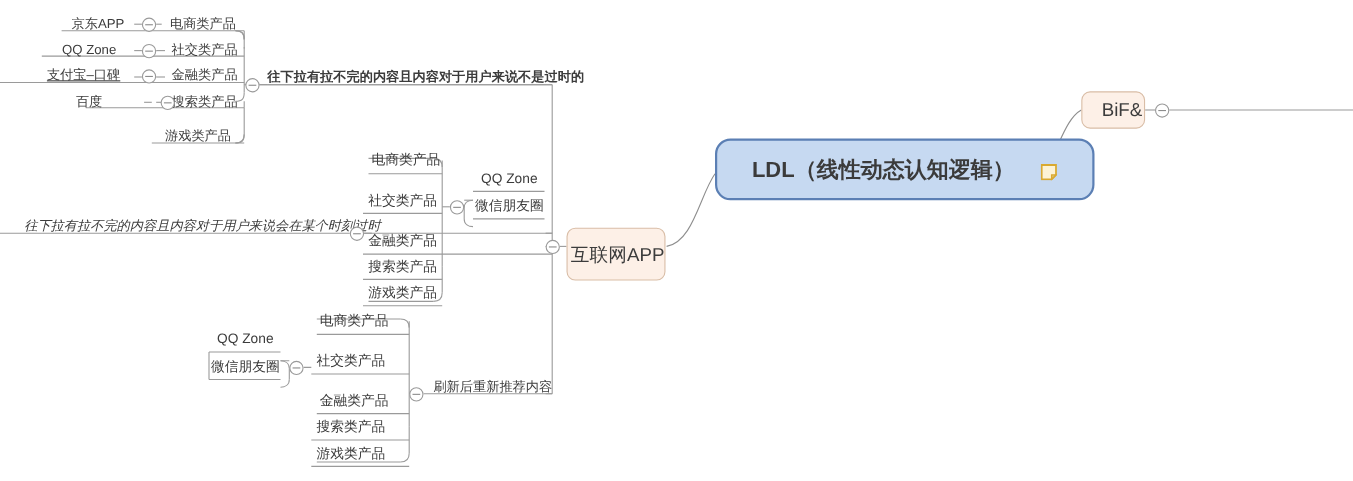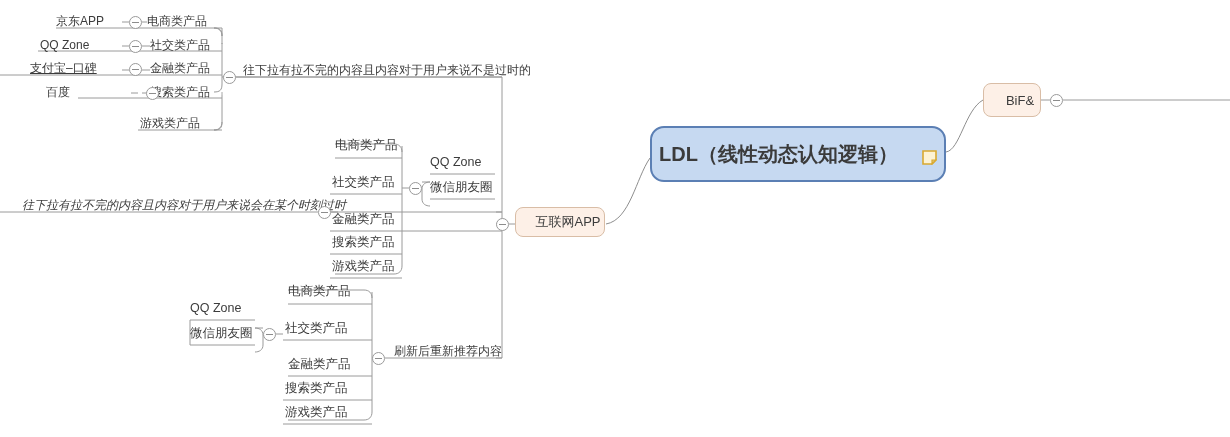--- a/index.html
+++ b/index.html
@@ -25,40 +25,41 @@
     height: 437px;
     pointer-events: none;
   }
   
   .topic {
     position: absolute;
     font-size: 12px;
     color: #3c3c3c;
     white-space: nowrap;
     line-height: 14px;
+    text-align: center;
     padding-bottom: 3px;
     box-sizing: border-box;
   }
   .topic.mid {
     font-size: 12.5px;
   }
   
   .boxnode {
     position: absolute;
     box-sizing: border-box;
     border-radius: 8px;
     display: flex;
     align-items: center;
     justify-content: center;
     white-space: nowrap;
   }
   .boxnode.cream {
     background: #fdf0e7;
     border: 1px solid #d9bda6;
-    font-size: 13px;
+    font-size: 17px;
     color: #3c3c3c;
     padding-left: 16px;
   }
   .boxnode.central {
     background: #c6d9f1;
     border: 2px solid #5b7fb4;
     border-radius: 14px;
     font-size: 20px;
     font-weight: bold;
     color: #3b3b3b;
@@ -203,41 +204,41 @@
       <path d="M 263 335 L 263 345"></path>
       <path d="M 263 345 C 263 350 259 352 255 352"></path>
       <path d="M 190 320 L 255 320"></path>
       <path d="M 190 345 L 255 345"></path>
       <path d="M 190 320 L 190 345"></path>
 
       <path d="M 496 358 L 502 358"></path>
     </g>
   </svg>
 
-  <div class="boxnode central" style="left:650px; top:126px; width:296px; height:56px;gap:24px;">
+  <div class="boxnode central" style="left:650px; top:126px; width:345px; height:56px;gap:24px;">
     <span>LDL（线性动态认知逻辑）</span>
     <span class="note-icon">
       <svg width="15" height="15" viewBox="0 0 15 15" xmlns="http://www.w3.org/2000/svg">
         <path d="M1 1 H14 V10 L10 14 H1 Z" fill="#fdf3d4" stroke="#d9a930" stroke-width="1.6"></path>
         <path d="M10 14 V10 H14 Z" fill="#e0c678" stroke="#d9a930" stroke-width="1.2"></path>
       </svg>
     </span>
   </div>
 
   <div class="boxnode cream" style="left:983px; top:83px; width:58px; height:34px;">
     <span>BiF&amp;</span>
   </div>
   <div class="toggle" style="left:1050px; top:94px;"></div>
 
-  <div class="boxnode cream" style="left:515px; top:207px; width:90px; height:30px;">
+  <div class="boxnode cream" style="left:515px; top:207px; width:90px; height:48px;justify-content:flex-end;">
     <span>互联网APP</span>
   </div>
   <div class="toggle" style="left:496px; top:218px;"></div>
 
-  <div class="topic" style="left:243px; top:63px; width:260px; text-align:left;">往下拉有拉不完的内容且内容对于用户来说不是过时的</div>
+  <div class="topic" style="left:243px; top:63px; width:260px; text-align:left;font-weight:bold;">往下拉有拉不完的内容且内容对于用户来说不是过时的</div>
   <div class="toggle" style="left:223px; top:71px;"></div>
 
   <div class="topic" style="left:147px; top:14px; width:75px;">电商类产品</div>
   <div class="topic" style="left:150px; top:38px; width:72px;">社交类产品</div>
   <div class="topic" style="left:150px; top:61px; width:72px;">金融类产品</div>
   <div class="topic" style="left:150px; top:85px; width:72px;">搜索类产品</div>
   <div class="topic" style="left:140px; top:116px; width:80px;">游戏类产品</div>
 
   <div class="topic" style="left:56px; top:14px; width:66px;">京东APP</div>
   <div class="topic" style="left:40px; top:38px; width:82px;">QQ Zone</div>

